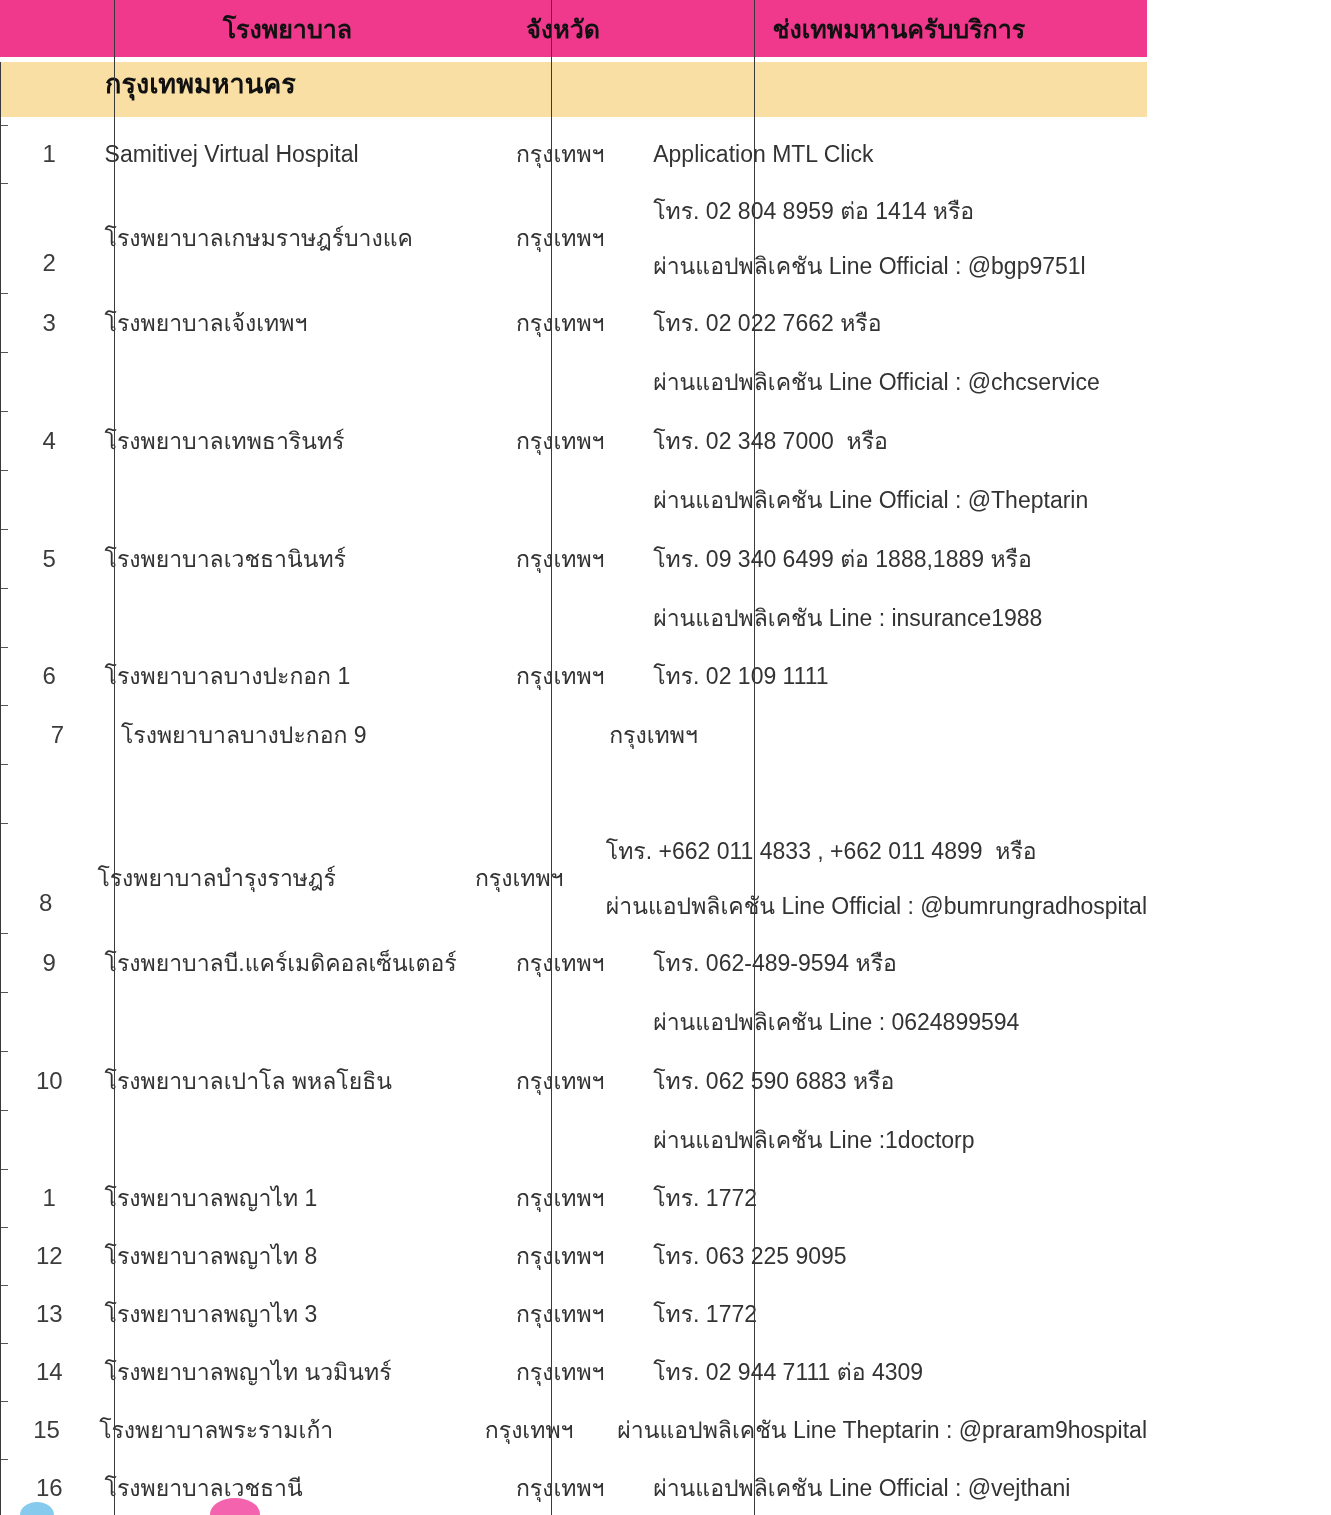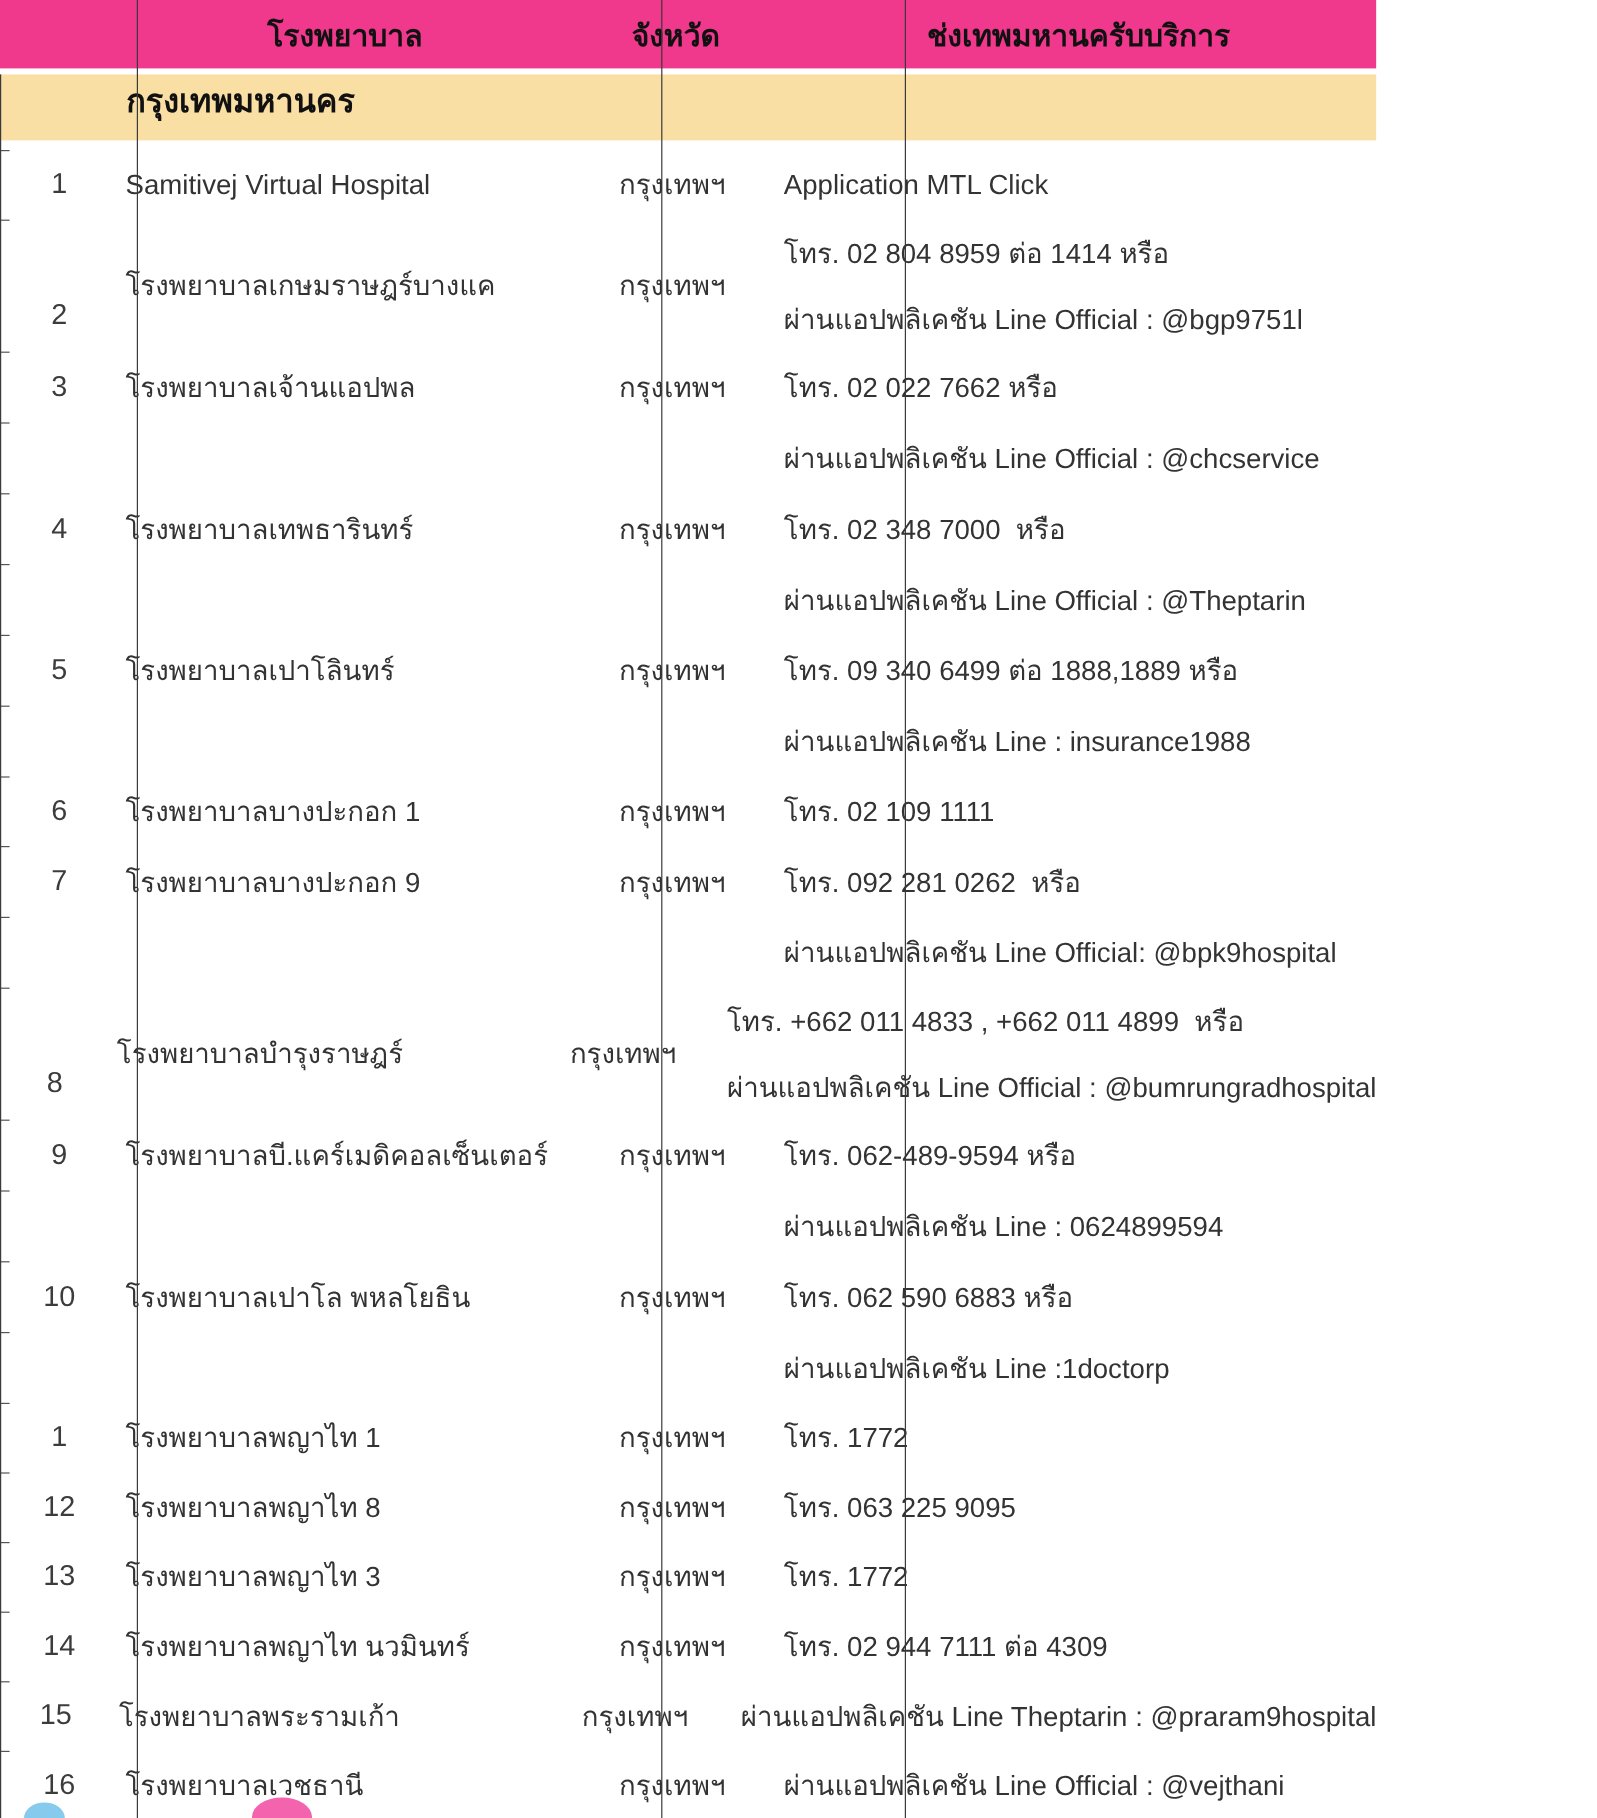--- a/index.html
+++ b/index.html
@@ -143,21 +143,21 @@
   </div>
 
   <div class="row split">
     <div class="cell c-no w-no">
       <div class="inner">
             <span class="txt">3</span>
           </div>
     </div>
     <div class="cell c-hospital w-hospital">
       <div class="inner">
-            <span class="txt">โรงพยาบาลเจ้านแอปพล</span>
+            <span class="txt">โรงพยาบาลเจ้งเทพฯ</span>
           </div>
     </div>
     <div class="cell c-province w-province">
       <div class="inner">
             <span class="txt">กรุงเทพฯ</span>
           </div>
     </div>
     <div class="cell c-channel w-channel">
           <div class="line">โทร. 02 022 7662 หรือ</div>
           <div class="line">ผ่านแอปพลิเคชัน Line Official : @chcservice</div>
@@ -187,21 +187,21 @@
   </div>
 
   <div class="row split">
     <div class="cell c-no w-no">
       <div class="inner">
             <span class="txt">5</span>
           </div>
     </div>
     <div class="cell c-hospital w-hospital">
       <div class="inner">
-            <span class="txt">โรงพยาบาลเปาโลินทร์</span>
+            <span class="txt">โรงพยาบาลเวชธานินทร์</span>
           </div>
     </div>
     <div class="cell c-province w-province">
       <div class="inner">
             <span class="txt">กรุงเทพฯ</span>
           </div>
     </div>
     <div class="cell c-channel w-channel">
           <div class="line">โทร. 09 340 6499 ต่อ 1888,1889 หรือ</div>
           <div class="line">ผ่านแอปพลิเคชัน Line : insurance1988</div>
@@ -238,24 +238,20 @@
     <div class="cell c-hospital w-hospital">
       <div class="inner">
             <span class="txt">โรงพยาบาลบางปะกอก 9</span>
           </div>
     </div>
     <div class="cell c-province w-province">
       <div class="inner">
             <span class="txt">กรุงเทพฯ</span>
           </div>
     </div>
-    <div class="cell c-channel w-channel">
-          <div class="line">โทร. 092 281 0262  หรือ</div>
-          <div class="line">ผ่านแอปพลิเคชัน Line Official: @bpk9hospital</div>
-        </div>
   </div>
 
   <div class="row merged">
     <div class="cell c-no w-no">
       <div class="inner">
             <span class="txt">8</span>
           </div>
     </div>
     <div class="cell c-hospital w-hospital">
       <div class="inner">

